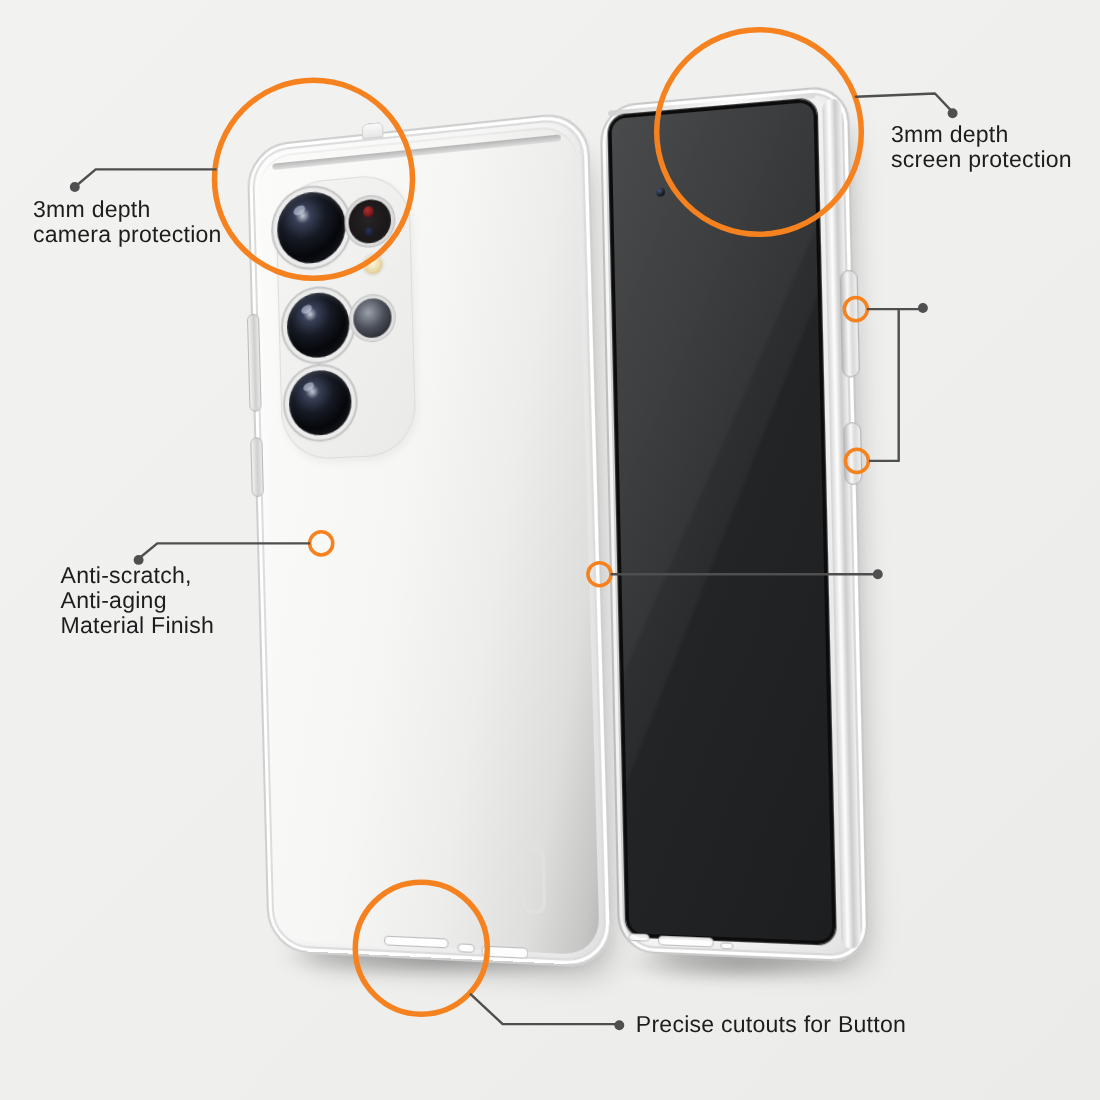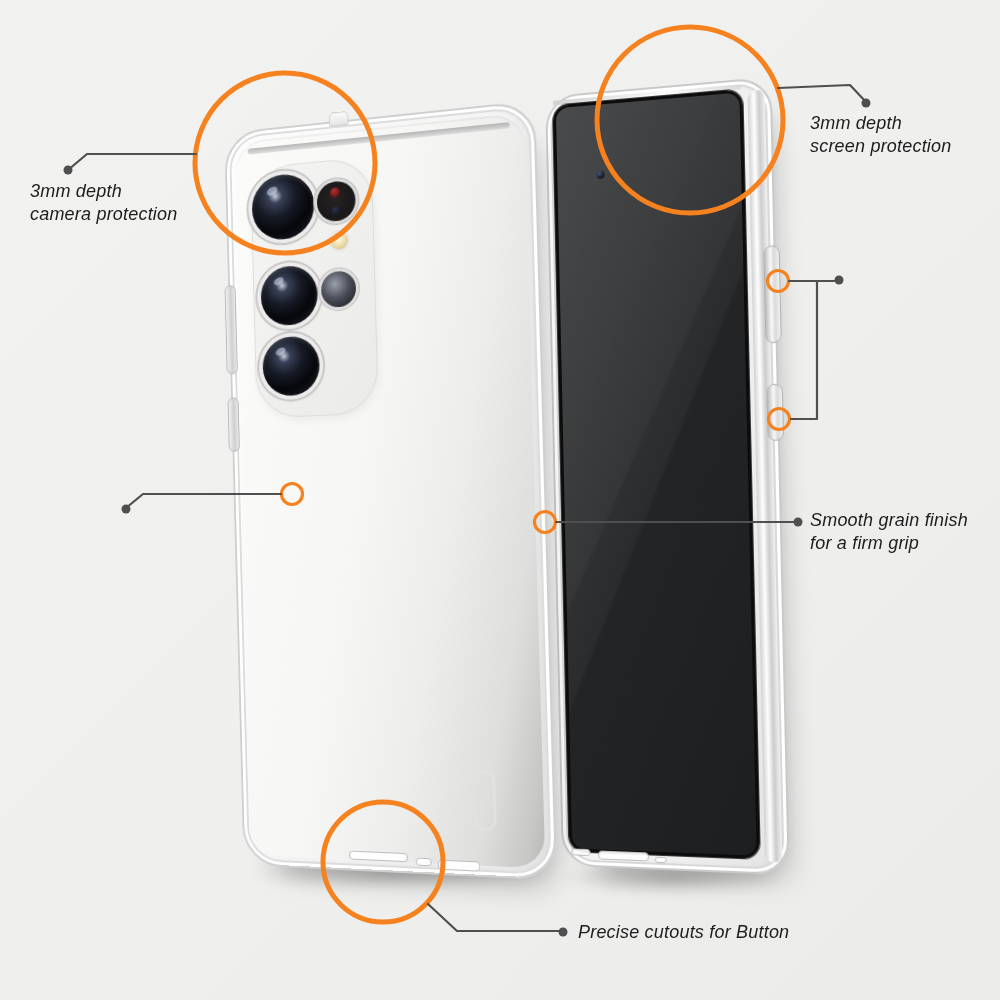--- a/index.html
+++ b/index.html
@@ -94,22 +94,22 @@
   .b-port.c{left:202px;bottom:5px;width:42px;height:10px;}
   .ulogo{position:absolute;left:228px;top:650px;width:22px;height:50px;border:3px solid #e2e2e1;
     border-top:none;border-radius:0 0 12px 12px;opacity:.9;}
   .ulogo::before{content:"";position:absolute;right:-3px;top:-10px;width:13px;height:13px;
     border:3px solid #e2e2e1;border-bottom:none;border-left:none;border-radius:0 9px 0 0;}
 
   
   .annot{position:absolute;left:0;top:0;width:1000px;height:1000px;z-index:5;pointer-events:none;}
 
   
-  .label{position:absolute;z-index:6;font-size:18px;line-height:22.5px;color:var(--text);
-         letter-spacing:.2px;white-space:nowrap;font-style:italic;}
+  .label{position:absolute;z-index:6;font-size:21px;line-height:22.5px;color:var(--text);
+         letter-spacing:.2px;white-space:nowrap;}
   .label .ln{display:block;}
 </style>
 </head>
 <body>
 
 <div class="stage">
 
   <div class="gshadow back"></div>
   <div class="gshadow front"></div>
 
@@ -176,21 +176,22 @@
   </svg>
 
   <div class="label" style="left:30px;top:180px">
     <span class="ln">3mm depth</span>
     <span class="ln">camera protection</span>
   </div>
   <div class="label" style="left:810px;top:112px">
     <span class="ln">3mm depth</span>
     <span class="ln">screen protection</span>
   </div>
-  <div class="label" style="left:810px;top:509px">
-    <span class="ln">Smooth grain finish</span>
-    <span class="ln">for a firm grip</span>
+  <div class="label" style="left:55px;top:513px">
+    <span class="ln">Anti-scratch,</span>
+    <span class="ln">Anti-aging</span>
+    <span class="ln">Material Finish</span>
   </div>
   <div class="label" style="left:578px;top:921px">
     <span class="ln">Precise cutouts for Button</span>
   </div>
 
 </div>
 
 </body></html>

